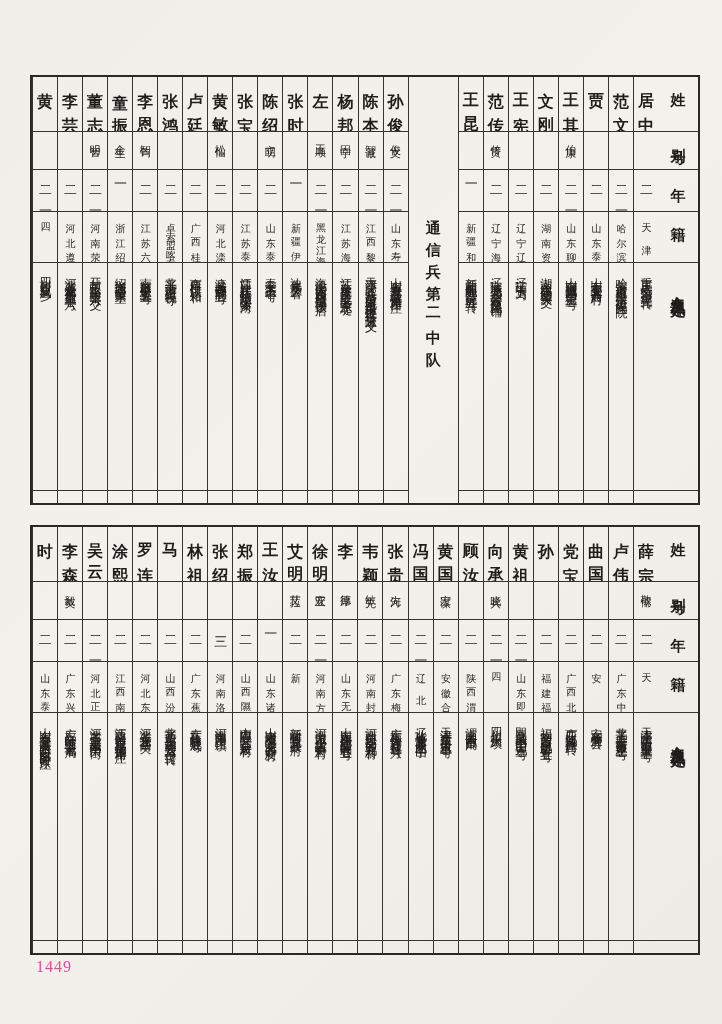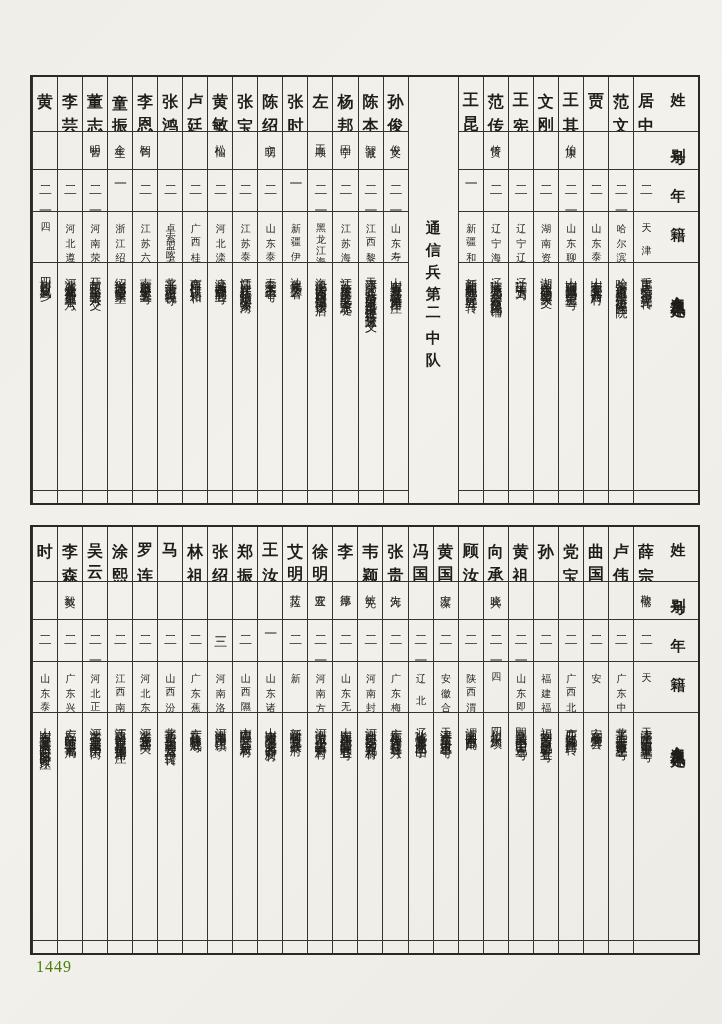--- a/index.html
+++ b/index.html
@@ -62,21 +62,21 @@
   .h-addr .v{height:calc(100% - 40px);margin:20px 0;}
   .section-label{
     writing-mode:vertical-rl;
     font-size:15px;font-weight:bold;
     letter-spacing:22px;
     line-height:26px;
     margin-top:-10px;
   }
   .page-number{
     position:absolute;left:36px;top:958px;
-    font-size:16px;color:#4d7c0f;letter-spacing:1px;
+    font-size:16px;color:#ec4899;letter-spacing:1px;
     font-family:"Liberation Serif", serif;
   }
   .repeat{display:contents;}
 </style>
 </head>
 <body>
 
 <div>
 
   <div class="rtable top">

